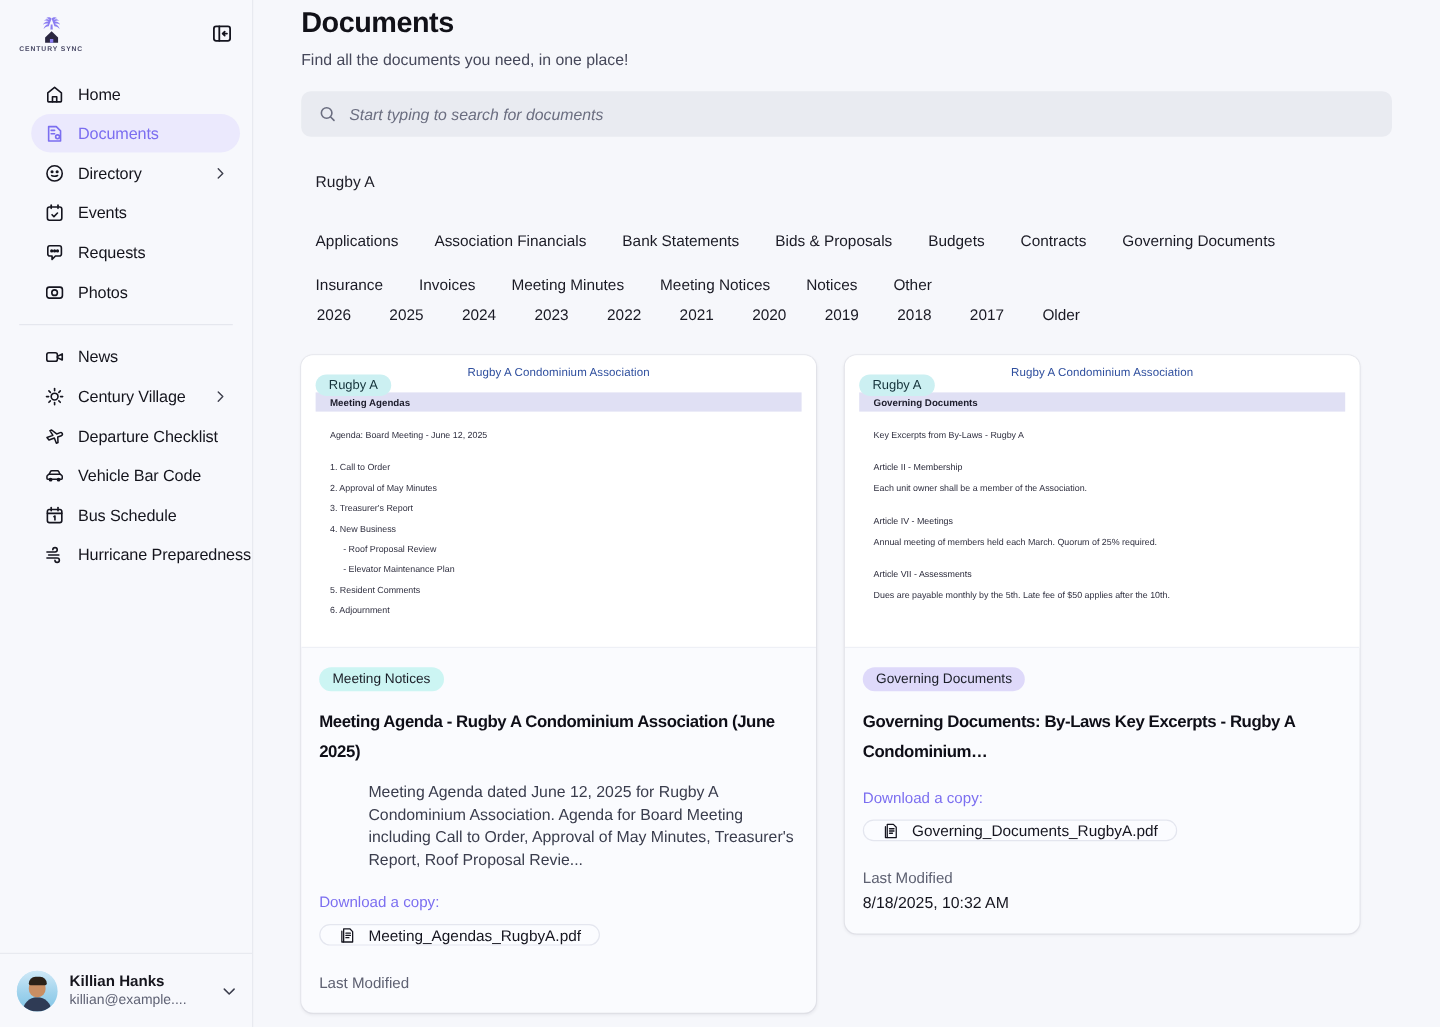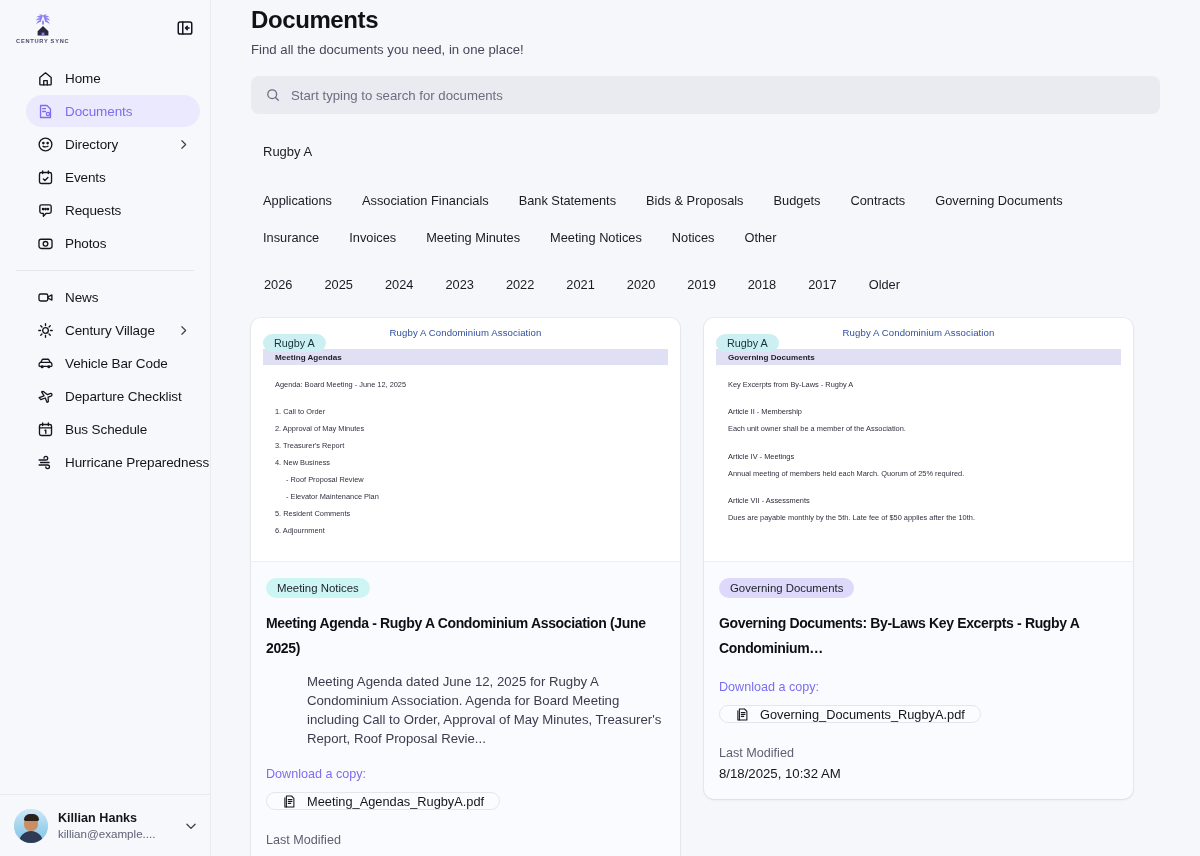--- a/index.html
+++ b/index.html
@@ -87,30 +87,30 @@
   }
   .page-sub { font-size: 13.2px; color: #46485a; margin-top: 8px; }
 
   .search-wrap {
     margin-top: 19px; height: 38px; background: #e9ebf1; border-radius: 8px;
     display: flex; align-items: center; gap: 10px; padding: 0 14px;
     cursor: text;
   }
   .search-input {
     border: none; outline: none; background: transparent;
-    font-family: inherit; font-size: 13.2px; color: #a21caf; width: 100%;
+    font-family: inherit; font-size: 13.2px; color: #a21caf; width: 100%; font-style: italic;
   }
   .search-input::placeholder { color: #6b6e80; }
 
   .scope-label { margin-top: 30px; font-size: 13px; color: #1c1c26; padding-left: 12px; }
 
   .chip-row { display: flex; flex-wrap: wrap; align-items: center; }
   .chip-row.r1 { margin-top: 29px; }
   .chip-row.r2 { margin-top: 12px; }
-  .chip-row.years { margin-top: 22px; }
+  .chip-row.years { }
   .chip {
     font-size: 12.8px; color: #1a1a24; padding: 5px 12px;
     border-radius: 14px; cursor: pointer; white-space: nowrap;
     margin-right: 6px;
   }
   .chip.year { font-size: 12.8px; padding: 5px 13px; }
 
   
   .cards {
     margin-top: 21px; display: flex; gap: 24px; align-items: flex-start;
@@ -306,36 +306,36 @@
         <span class="chev">
           <svg width="13" height="13" viewBox="0 0 24 24" fill="none" stroke="#40424f" stroke-width="2.2" stroke-linecap="round" stroke-linejoin="round">
               <polyline points="9 5 16 12 9 19"></polyline>
             </svg>
         </span>
       </div>
 
       <div class="nav-item">
         <span class="ic">
           <svg width="17" height="17" viewBox="0 0 24 24" fill="none" stroke="#15151f" stroke-width="1.8" stroke-linecap="round" stroke-linejoin="round">
+              <path d="M3 13.5 10 11l-3.5-5.5 2-.8L14.4 9.3l4.2-1.5a1.9 1.9 0 0 1 1.3 3.6l-4.2 1.6.3 6.4-1.9.8-2.4-6.1-6.3 2.3z"></path>
+            </svg>
+        </span>
+        <span class="lbl">Departure Checklist</span>
+      </div>
+
+      <div class="nav-item">
+        <span class="ic">
+          <svg width="17" height="17" viewBox="0 0 24 24" fill="none" stroke="#15151f" stroke-width="1.8" stroke-linecap="round" stroke-linejoin="round">
               <path d="M3 15v-2.2c0-.7.3-1.3.9-1.7L6 9.6 7 7.2a2 2 0 0 1 1.9-1.2h6.2A2 2 0 0 1 17 7.2l1 2.4 2.1 1.5c.6.4.9 1 .9 1.7V15a1 1 0 0 1-1 1H4a1 1 0 0 1-1-1z"></path>
               <line x1="5.5" y1="10.3" x2="18.5" y2="10.3"></line>
               <circle cx="7.3" cy="16.6" r="1.3"></circle>
               <circle cx="16.7" cy="16.6" r="1.3"></circle>
             </svg>
         </span>
         <span class="lbl">Vehicle Bar Code</span>
-      </div>
-
-      <div class="nav-item">
-        <span class="ic">
-          <svg width="17" height="17" viewBox="0 0 24 24" fill="none" stroke="#15151f" stroke-width="1.8" stroke-linecap="round" stroke-linejoin="round">
-              <path d="M3 13.5 10 11l-3.5-5.5 2-.8L14.4 9.3l4.2-1.5a1.9 1.9 0 0 1 1.3 3.6l-4.2 1.6.3 6.4-1.9.8-2.4-6.1-6.3 2.3z"></path>
-            </svg>
-        </span>
-        <span class="lbl">Departure Checklist</span>
       </div>
 
       <div class="nav-item">
         <span class="ic">
           <svg width="17" height="17" viewBox="0 0 24 24" fill="none" stroke="#15151f" stroke-width="1.9" stroke-linecap="round" stroke-linejoin="round">
               <rect x="3.5" y="5" width="17" height="15.5" rx="2.5"></rect>
               <line x1="8" y1="2.8" x2="8" y2="6.5"></line>
               <line x1="16" y1="2.8" x2="16" y2="6.5"></line>
               <line x1="3.5" y1="9.6" x2="20.5" y2="9.6"></line>
               <path d="M11.2 13.4 12.4 12.7v4.6"></path>

